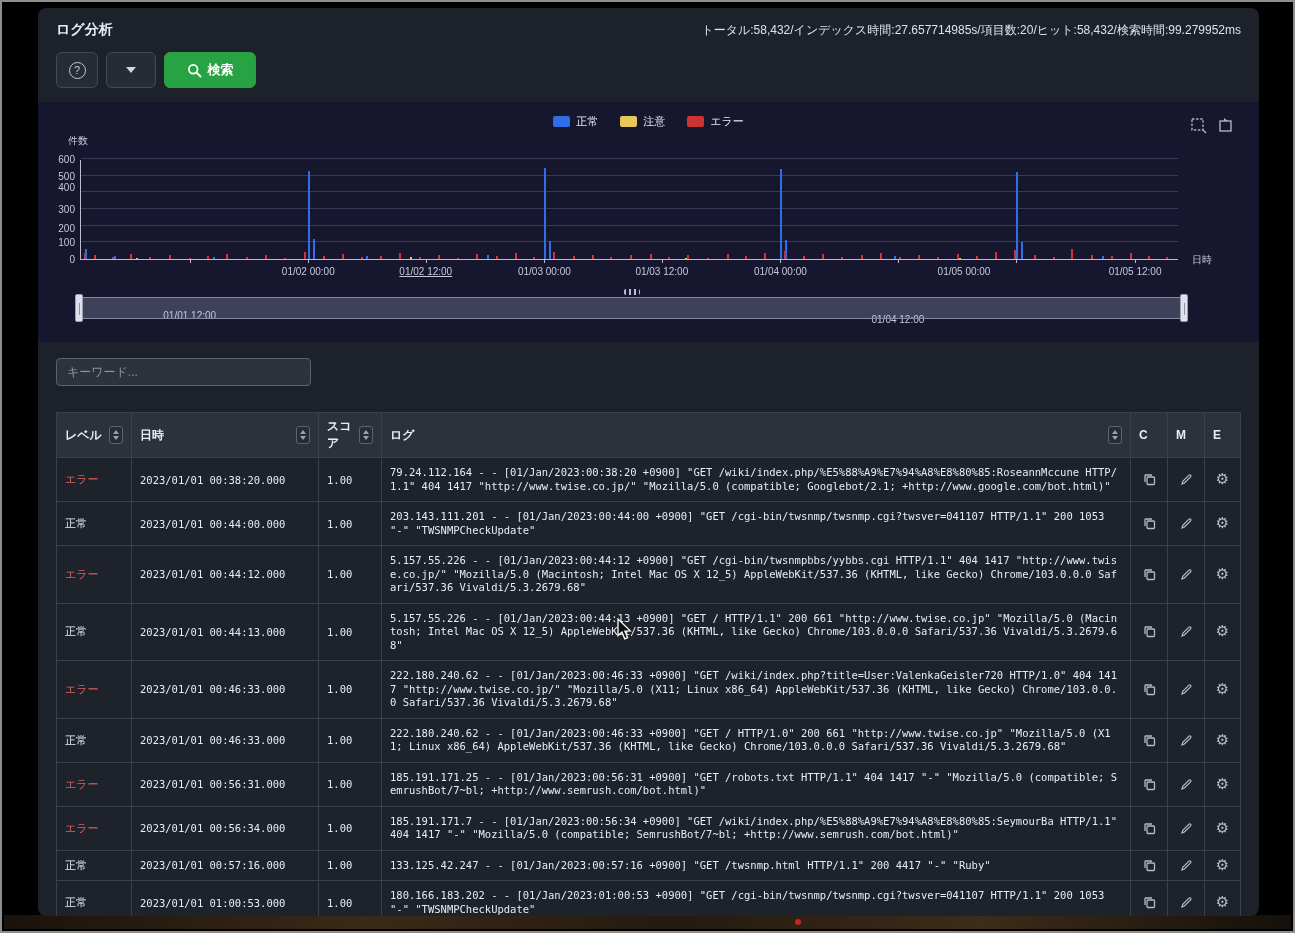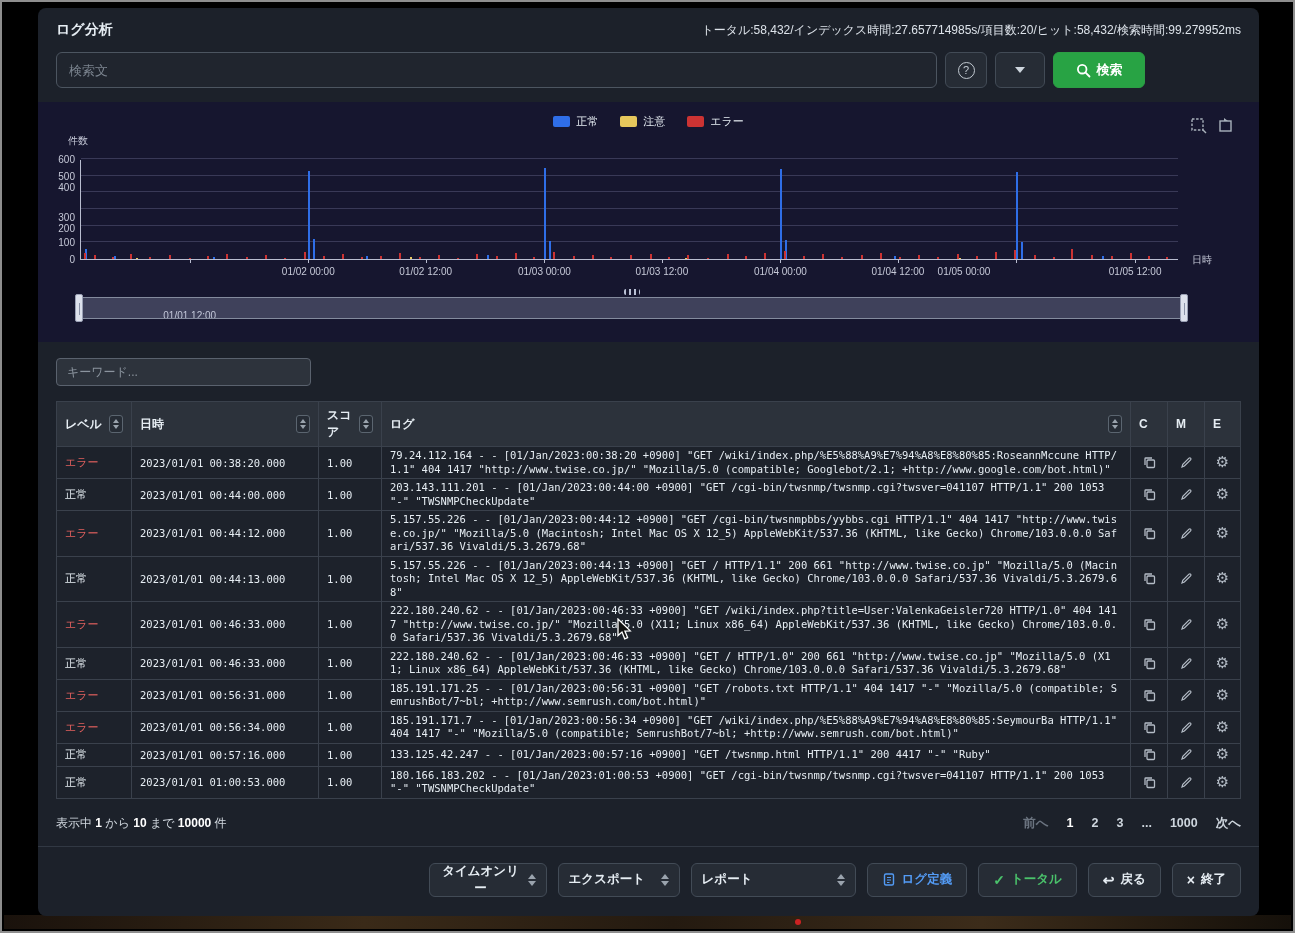--- a/index.html
+++ b/index.html
@@ -35,33 +35,33 @@
 .ytick{position:absolute;left:-40px;width:34px;text-align:right;font-size:10px;color:#c6c9d8}
 .xtickmark{position:absolute;top:100%;width:1px;height:4px;background:#b9bdd0}
 .xtick{position:absolute;top:calc(100% + 7px);width:80px;text-align:center;font-size:10px;color:#c6c9d8}
 .bar{position:absolute;bottom:0;width:2px}
 .brush{position:absolute;left:40px;top:195px;width:1107px;height:22px;background:rgba(188,195,222,0.25);border:1px solid #848b9e;border-radius:3px;cursor:ew-resize}
 .brush-handle{position:absolute;top:-4px;width:8px;height:28px;background:#dde1ec;border:1px solid #9aa0b5;border-radius:2px;cursor:ew-resize}
 .brush-handle.left{left:-4px}.brush-handle.right{right:-4px}
 .brush-handle::after{content:"";position:absolute;left:3px;top:8px;width:1px;height:12px;background:#8b93a8}
 .brush-grip{position:absolute;left:50%;top:-9px;width:16px;height:6px;margin-left:-8px;border-radius:2px;background:repeating-linear-gradient(90deg,#b9c0d4 0 2px,transparent 2px 5px)}
 
-.filter-row{margin:16px 18px 15px}
+.filter-row{margin:16px 18px 26px}
 .keyword-input{width:255px;height:28px;background:#2d333c;border:1px solid #5a626e;border-radius:4px;color:#e6edf3;font-size:12px;padding:0 10px;outline:none}
 .keyword-input::placeholder{color:#8b949e}
 .log-table{width:calc(100% - 36px);margin:0 18px;border-collapse:collapse;table-layout:fixed}
 .log-table th,.log-table td{border:1px solid #3a414c}
 .log-table th{background:#2c323b;font-size:12px;font-weight:bold;text-align:left;padding:5px 8px;height:30px}
 .th-in{display:flex;justify-content:space-between;align-items:center;gap:4px}
 .sort{width:14px;height:18px;border:1px solid #5b6570;border-radius:3px;background:#262c35;display:flex;flex-direction:column;align-items:center;justify-content:center;gap:2px;cursor:pointer;flex:0 0 auto}
 .tri-up{width:0;height:0;border-left:3.5px solid transparent;border-right:3.5px solid transparent;border-bottom:4px solid #9aa3ad}
 .tri-down{width:0;height:0;border-left:3.5px solid transparent;border-right:3.5px solid transparent;border-top:4px solid #9aa3ad}
 .log-table td{padding:3px 8px;font-size:10.5px;vertical-align:middle;background:#1d222b}
 .mono{font-family:"DejaVu Sans Mono","Liberation Mono",monospace}
-td.log{word-break:break-all;line-height:13.5px;padding:2px 8px}
+td.log{word-break:break-all;line-height:13.5px;padding:8px 8px}
 td.level{font-size:11px}
 .err{color:#e2605e}.ok{color:#e6edf3}
 td.icon-cell{padding:0;text-align:center}
 .iconbtn{background:none;border:none;cursor:pointer;width:100%;height:22px;display:flex;align-items:center;justify-content:center;color:#b4bcc6}
 .gearglyph{font-family:"DejaVu Sans",sans-serif;font-size:15px;line-height:1;color:#b4bcc6}
 
 .table-footer{display:flex;justify-content:space-between;align-items:center;margin:16px 18px 0;font-size:12px;color:#d0d7de;white-space:pre}
 .strong{font-weight:bold;color:#fff}
 .pagination{display:flex;align-items:center}
 .page{margin-left:18px;font-size:12.5px;font-weight:bold;color:#cdd5dd;cursor:pointer}
@@ -88,21 +88,20 @@
     </div>
 
   <div class="window">
 
     <div class="app-header">
       <div class="app-title">ログ分析</div>
       <div class="app-stats">トータル:58,432/インデックス時間:27.657714985s/項目数:20/ヒット:58,432/検索時間:99.279952ms</div>
     </div>
 
     <div class="search-row">
-      <input class="search-input" type="text" placeholder="検索文" style="">
       <button class="btn help-btn">
           <span class="qmark">?</span>
         </button>
       <button class="btn caret-btn">
           <span class="caret"></span>
         </button>
       <button class="btn search-btn">
         <svg width="15" height="15" viewBox="0 0 15 15">
             <circle cx="6.2" cy="6.2" r="4.3" fill="none" stroke="#fff" stroke-width="1.8"></circle>
             <line x1="9.6" y1="9.6" x2="13.5" y2="13.5" stroke="#fff" stroke-width="1.8" stroke-linecap="round"></line>
@@ -138,41 +137,41 @@
       </div>
       <div class="y-axis-name">件数</div>
       <div class="x-axis-name">日時</div>
       <div class="plot">
           <span class="ytick" style="bottom: -6px;">0</span>
           <div class="gridline" style="bottom: 16.6667px;"></div>
           <span class="ytick" style="bottom: 10.6667px;">100</span>
           <div class="gridline" style="bottom: 33.3333px;"></div>
           <span class="ytick" style="bottom: 25px;">200</span>
           <div class="gridline" style="bottom: 50px;"></div>
-          <span class="ytick" style="bottom: 36px;">300</span>
+          <span class="ytick" style="bottom: 44px;">300</span>
           <div class="gridline" style="bottom: 66.6667px;"></div>
           <span class="ytick" style="bottom: 66px;">400</span>
           <div class="gridline" style="bottom: 83.3333px;"></div>
           <span class="ytick" style="bottom: 77.3333px;">500</span>
           <div class="gridline" style="bottom: 100px;"></div>
           <span class="ytick" style="bottom: 94px;">600</span>
           <i class="xtickmark" style="left: 108.702px;"></i>
           <span class="xtick" style="left: 68.702px; margin-top: 44px;">01/01 12:00</span>
           <i class="xtickmark" style="left: 227.286px;"></i>
           <span class="xtick" style="left: 187.286px;">01/02 00:00</span>
           <i class="xtickmark" style="left: 344.772px;"></i>
-          <span class="xtick" style="left: 304.772px;">01/02 12:00</span>
+          <span class="xtick" style="left: 304.772px; text-decoration: underline;">01/02 12:00</span>
           <i class="xtickmark" style="left: 463.356px;"></i>
           <span class="xtick" style="left: 423.356px;">01/03 00:00</span>
           <i class="xtickmark" style="left: 580.842px;"></i>
           <span class="xtick" style="left: 540.842px;">01/03 12:00</span>
           <i class="xtickmark" style="left: 699.426px;"></i>
           <span class="xtick" style="left: 659.426px;">01/04 00:00</span>
           <i class="xtickmark" style="left: 816.912px;"></i>
-          <span class="xtick" style="left: 776.912px;">01/04 12:00</span>
+          <span class="xtick" style="left: 776.912px; margin-top: 48px;">01/04 12:00</span>
           <i class="xtickmark" style="left: 935.496px;"></i>
           <span class="xtick" style="left: 843px;">01/05 00:00</span>
           <i class="xtickmark" style="left: 1054.08px;"></i>
           <span class="xtick" style="left: 1014.08px;">01/05 12:00</span>
           <i class="bar" style="left: 4.392px; height: 10px; background: rgb(47, 110, 232);"></i>
           <i class="bar" style="left: 32.94px; height: 3px; background: rgb(47, 110, 232);"></i>
           <i class="bar" style="left: 131.76px; height: 2px; background: rgb(47, 110, 232);"></i>
           <i class="bar" style="left: 227.286px; height: 88.3333px; background: rgb(47, 110, 232);"></i>
           <i class="bar" style="left: 231.678px; height: 20px; background: rgb(47, 110, 232);"></i>
           <i class="bar" style="left: 285.48px; height: 3.33333px; background: rgb(47, 110, 232);"></i>

